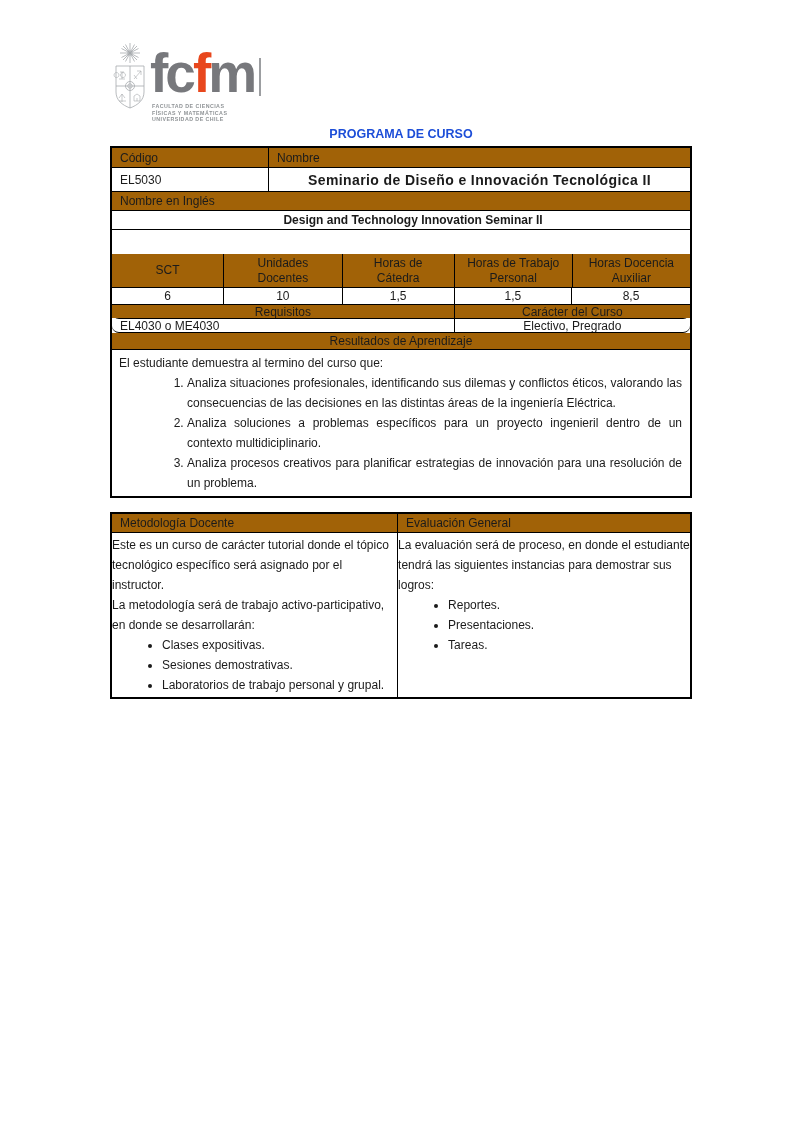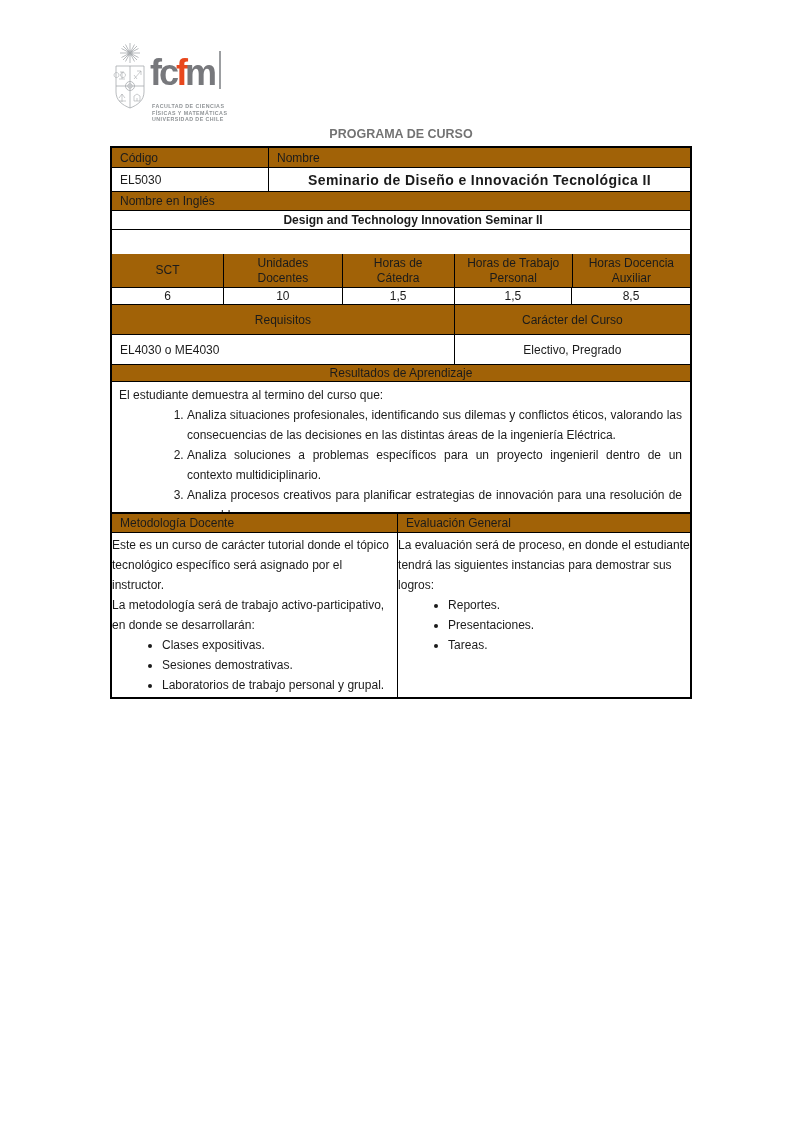--- a/index.html
+++ b/index.html
@@ -3,45 +3,45 @@
 <meta charset="utf-8">
 <style>
   html,body{margin:0;padding:0;background:#fff;}
   #page{
     position:relative;width:800px;height:1132px;background:#ffffff;
     font-family:"Liberation Sans","DejaVu Sans",sans-serif;color:#1b1b1b;overflow:hidden;
   }
   
   #logo{position:absolute;left:108px;top:42px;width:180px;height:90px;}
   #crest{position:absolute;left:2px;top:0;}
-  #wordmark{position:absolute;left:42px;top:9px;font-weight:700;font-size:36px;line-height:44px;
+  #wordmark{position:absolute;left:42px;top:9px;font-weight:700;font-size:55px;line-height:44px;
     letter-spacing:-3px;color:#77787c;white-space:nowrap;}
   #wordmark .red{color:#e8471d;}
   #wordmark .bar{display:inline-block;width:0;height:38px;border-left:2px solid #9c9ea1;
     margin-left:5px;vertical-align:-4px;}
   #logo-caption{position:absolute;left:44px;top:61px;font-size:5.3px;line-height:6.6px;
     letter-spacing:.45px;color:#8f9396;font-weight:700;}
   
   #doc-title{position:absolute;left:110px;top:127px;width:582px;text-align:center;
-    font-weight:700;font-size:12.5px;color:#737373;}
+    font-weight:700;font-size:12.5px;color:#1d4ed8;}
   
   .tbl{position:absolute;left:110px;width:582px;border:2px solid #000;box-sizing:border-box;background:#fff;}
   .tr{display:flex;box-sizing:border-box;border-bottom:1.5px solid #000;align-items:stretch;}
   .tr:last-child{border-bottom:none;}
   .td{box-sizing:border-box;border-right:1.5px solid #000;display:flex;align-items:center;
     font-size:12px;overflow:hidden;}
   .td:last-child{border-right:none;}
   .gray{background:#a16207;}
   .pl{padding-left:8px;}
   .ctr{justify-content:center;text-align:center;}
   .bold{font-weight:700;padding-left:24px;}
   
   #t1{top:146px;}
   .r-h20{height:20px;} .r-h24{height:24px;} .r-h19{height:19px;} .r-h34{height:34px;margin-top:24px;}
-  .r-h17{height:17px;} .r-h18{height:30px;} .r-content{height:146px;display:block;}
+  .r-h17{height:17px;} .r-h18{height:14px;border-radius:8px;} .r-content{height:146px;display:block;}
   .c-code{width:157px;flex:none;}
   .c-flex{flex:1;}
   .c5{width:19.4%;flex:none;}
   .c5b{width:20.5%;flex:none;}
   .c5c{width:19.4%;flex:none;}
   .c5d{width:20.3%;flex:none;}
   .c60{width:59.3%;flex:none;}
   .course-title{font-size:14px;font-weight:700;letter-spacing:.4px;}
   .credit-h span{white-space:pre-line;line-height:15px;display:block;width:100%;text-align:center;}
   

